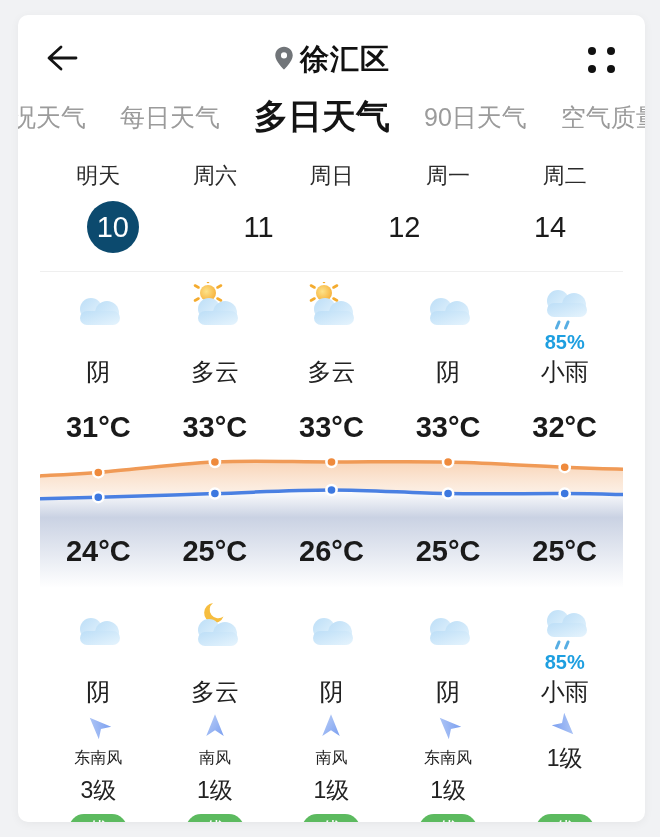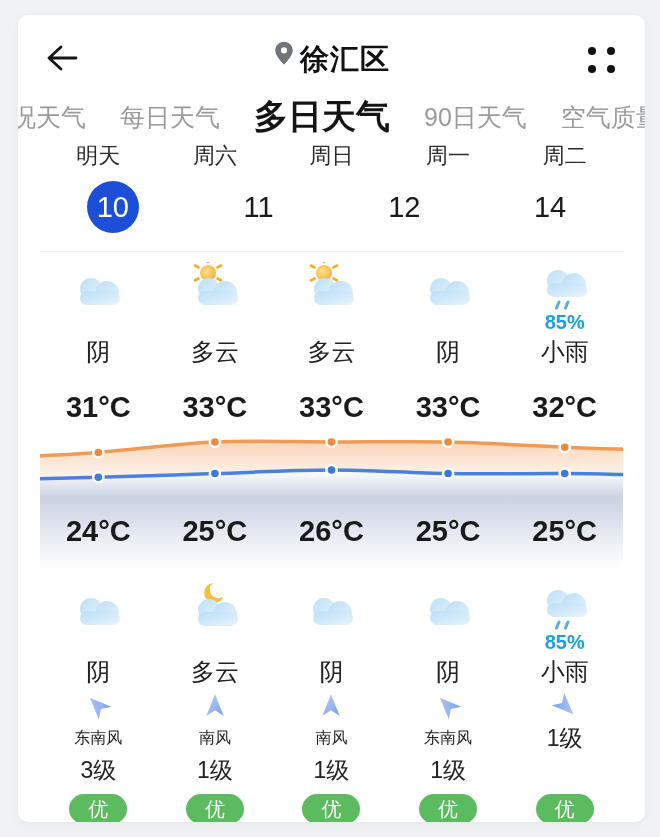--- a/index.html
+++ b/index.html
@@ -3,39 +3,39 @@
 <meta charset="utf-8">
 <style>
   html,body{margin:0;padding:0}
   body{width:660px;height:837px;overflow:hidden;background:#f1f2f4;
        font-family:"Liberation Sans","DejaVu Sans",sans-serif;}
   .card{position:absolute;left:18px;top:15px;width:627px;height:807px;
         background:#fff;border-radius:10px;box-shadow:0 2px 10px rgba(0,0,0,.05);overflow:hidden}
   
   .hdr{display:flex;align-items:center;padding:22px 26px 0 26px;height:46px;position:relative}
   .back{cursor:pointer;width:40px;height:32px;display:flex;align-items:center}
-  .title-wrap{position:absolute;left:50%;transform:translateX(-50%);display:flex;gap:6px}
+  .title-wrap{position:absolute;left:50%;transform:translateX(-50%);display:flex;align-items:center;gap:6px}
   .loc-title{font-size:29px;font-weight:700;color:#111;letter-spacing:1px}
   .dots{margin-left:auto;display:grid;grid-template-columns:8px 8px;grid-template-rows:8px 8px;
         column-gap:11px;row-gap:10px;cursor:pointer;padding:4px}
   .dots i{width:8px;height:8px;border-radius:50%;background:#111}
   
   .tabs{display:flex;align-items:center;gap:34px;margin-top:10px;height:48px;
         padding-left:6px;overflow:hidden;white-space:nowrap}
   .tab{flex:none;font-size:25px;color:#9b9b9b;cursor:pointer}
   .tab.active{font-size:34px;color:#141414;font-weight:700}
   .tab:first-child{margin-left:-38px}
   
   .row{display:flex;padding:0 22px}
   .cell{flex:1;display:flex;flex-direction:column;align-items:center}
-  .names{}
+  .names{margin-top:20px}
   .dayname{font-size:22px;color:#2b2b2b}
   .dates{margin-top:10px}
   .datenum{font-size:29px;color:#1a1a1a;width:52px;height:52px;line-height:52px;text-align:center;font-weight:500}
-  .datenum.sel{background:#1d4ed8;color:#fff;border-radius:50%}
+  .datenum.sel{background:#0c4a6e;color:#fff;border-radius:50%}
   .divider{height:1px;background:#efefef;margin:18px 22px 0 22px}
   .cond{margin-top:10px}
   .icuhold{height:48px;display:flex;align-items:flex-end;justify-content:center}
   .precip{height:24px;font-size:20px;font-weight:700;color:#1e9fe0;line-height:24px}
   .clabel{font-size:24px;color:#222;margin-top:4px;line-height:28px}
   .temps{margin-top:24px}
   .tval{font-size:29px;font-weight:700;color:#1a1a1a;line-height:34px}
   
   .chart-wrap{position:relative;height:138px;margin:6px 22px 0 22px}
   .chart-wrap svg{position:absolute;inset:0;width:100%;height:100%}

